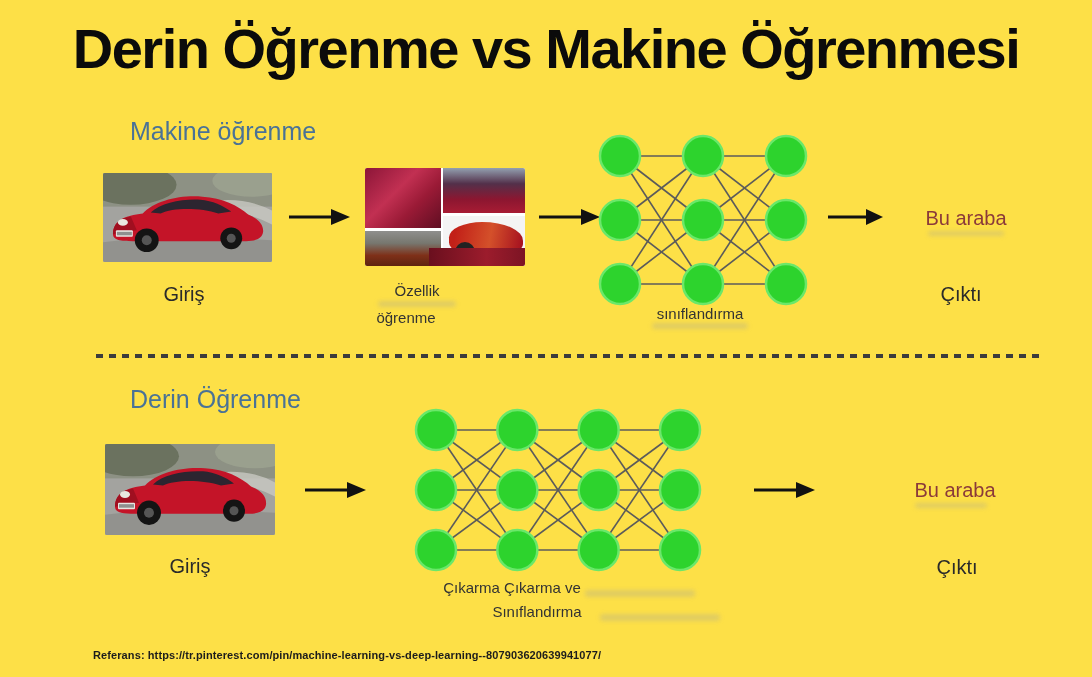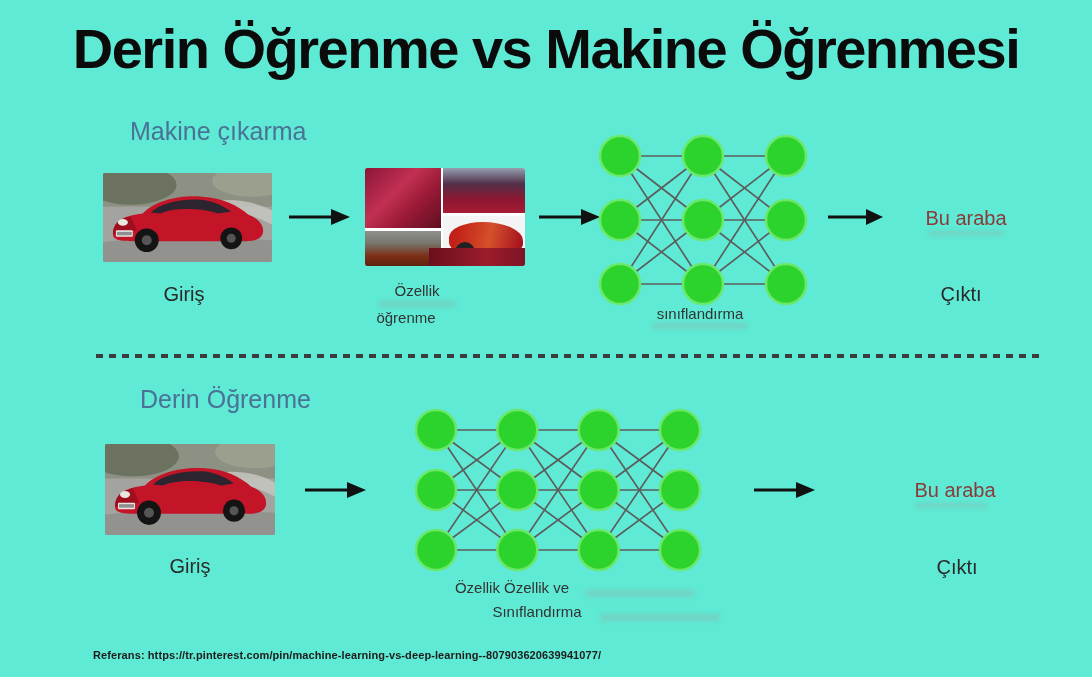--- a/index.html
+++ b/index.html
@@ -1,21 +1,21 @@
 <!DOCTYPE html>
 <html><head>
 <meta charset="utf-8">
 <style>
   * { margin: 0; padding: 0; box-sizing: border-box; }
   html, body { background: #ffffff; }
   .stage {
     position: relative;
     width: 1092px;
     height: 677px;
-    background: #5eead4;
+    background: #fde047;
     overflow: hidden;
     font-family: "Liberation Sans", sans-serif;
   }
   .abs { position: absolute; }
 
   .main-title {
     top: 16px; left: 0; width: 1092px;
     text-align: center;
     font-size: 56px;
     font-weight: 800;
@@ -95,21 +95,21 @@
 
   svg.net, svg.arrow { overflow: visible; display: block; }
 </style>
 </head>
 <body>
 
 <div class="stage">
 
   <div class="abs main-title">Derin Öğrenme vs Makine Öğrenmesi</div>
 
-  <div class="abs section-heading" style="left:130px; top:117px;">Makine çıkarma</div>
+  <div class="abs section-heading" style="left:130px; top:117px;">Makine öğrenme</div>
 
   <div class="abs photo-frame" style="left:103px; top:173px; width:169px; height:89px;">
     <svg width="169" height="89" viewBox="0 0 170 90" preserveAspectRatio="none">
       <rect x="0" y="0" width="170" height="90" fill="#a3a39f"></rect>
       <rect x="0" y="0" width="170" height="34" fill="#8d9184"></rect>
       <ellipse cx="28" cy="12" rx="46" ry="20" fill="#6b725f"></ellipse>
       <ellipse cx="150" cy="8" rx="40" ry="16" fill="#9aa08e"></ellipse>
       <path d="M100,30 Q140,22 170,38 L170,52 Q135,34 100,38 Z" fill="#c8c8c2" opacity="0.8"></path>
       <path d="M0,70 Q60,62 170,68 L170,90 L0,90 Z" fill="#92928e"></path>
       <path d="M10,62 C10,48 22,43 40,41 C52,28 78,22 100,24 C120,25 136,33 146,42 C156,46 162,52 161,60 C160,67 152,69 144,69 L30,69 C18,69 10,68 10,62 Z" fill="#c41428"></path>
@@ -186,21 +186,21 @@
     <line x1="2" y1="11" x2="42" y2="11" stroke="#111" stroke-width="3"></line>
     <polygon points="40,3 57,11 40,19" fill="#111"></polygon>
   </svg>
 
   <div class="abs output-text" style="left:916px; top:207px; width:100px;">Bu araba</div>
   <div class="abs smudge" style="left:928px; top:231px; width:76px; height:5px;"></div>
   <div class="abs caption" style="left:911px; top:283px; width:100px;">Çıktı</div>
 
   <div class="abs divider-dashed"></div>
 
-  <div class="abs section-heading" style="left:130px; top:385px;margin-left:10px;">Derin Öğrenme</div>
+  <div class="abs section-heading" style="left:130px; top:385px;">Derin Öğrenme</div>
 
   <div class="abs photo-frame" style="left:105px; top:444px; width:170px; height:91px;">
     <svg width="170" height="91" viewBox="0 0 170 90" preserveAspectRatio="none">
       <rect x="0" y="0" width="170" height="90" fill="#a3a39f"></rect>
       <rect x="0" y="0" width="170" height="34" fill="#8d9184"></rect>
       <ellipse cx="28" cy="12" rx="46" ry="20" fill="#6b725f"></ellipse>
       <ellipse cx="150" cy="8" rx="40" ry="16" fill="#9aa08e"></ellipse>
       <path d="M100,30 Q140,22 170,38 L170,52 Q135,34 100,38 Z" fill="#c8c8c2" opacity="0.8"></path>
       <path d="M0,70 Q60,62 170,68 L170,90 L0,90 Z" fill="#92928e"></path>
       <path d="M10,62 C10,48 22,43 40,41 C52,28 78,22 100,24 C120,25 136,33 146,42 C156,46 162,52 161,60 C160,67 152,69 144,69 L30,69 C18,69 10,68 10,62 Z" fill="#c41428"></path>
@@ -256,21 +256,21 @@
       <circle cx="109.33333333333333" cy="26" r="20" fill="#2dd32d" stroke="#6ae86a" stroke-width="2.5"></circle>
       <circle cx="109.33333333333333" cy="86" r="20" fill="#2dd32d" stroke="#6ae86a" stroke-width="2.5"></circle>
       <circle cx="109.33333333333333" cy="146" r="20" fill="#2dd32d" stroke="#6ae86a" stroke-width="2.5"></circle>
       <circle cx="190.66666666666666" cy="26" r="20" fill="#2dd32d" stroke="#6ae86a" stroke-width="2.5"></circle>
       <circle cx="190.66666666666666" cy="86" r="20" fill="#2dd32d" stroke="#6ae86a" stroke-width="2.5"></circle>
       <circle cx="190.66666666666666" cy="146" r="20" fill="#2dd32d" stroke="#6ae86a" stroke-width="2.5"></circle>
       <circle cx="272" cy="26" r="20" fill="#2dd32d" stroke="#6ae86a" stroke-width="2.5"></circle>
       <circle cx="272" cy="86" r="20" fill="#2dd32d" stroke="#6ae86a" stroke-width="2.5"></circle>
       <circle cx="272" cy="146" r="20" fill="#2dd32d" stroke="#6ae86a" stroke-width="2.5"></circle>
     </svg>
-  <div class="abs caption small" style="left:437px; top:579px; width:150px;">Özellik Özellik ve</div>
+  <div class="abs caption small" style="left:437px; top:579px; width:150px;">Çıkarma Çıkarma ve</div>
   <div class="abs caption small" style="left:462px; top:603px; width:150px;">Sınıflandırma</div>
   <div class="abs smudge" style="left:585px; top:590px; width:110px; height:7px;"></div>
   <div class="abs smudge" style="left:600px; top:614px; width:120px; height:7px;"></div>
 
   <svg class="abs arrow" style="left:752px; top:479px;" width="64" height="22">
     <line x1="2" y1="11" x2="46" y2="11" stroke="#111" stroke-width="3.2"></line>
     <polygon points="44,3 63,11 44,19" fill="#111"></polygon>
   </svg>
 
   <div class="abs output-text" style="left:905px; top:479px; width:100px;">Bu araba</div>

